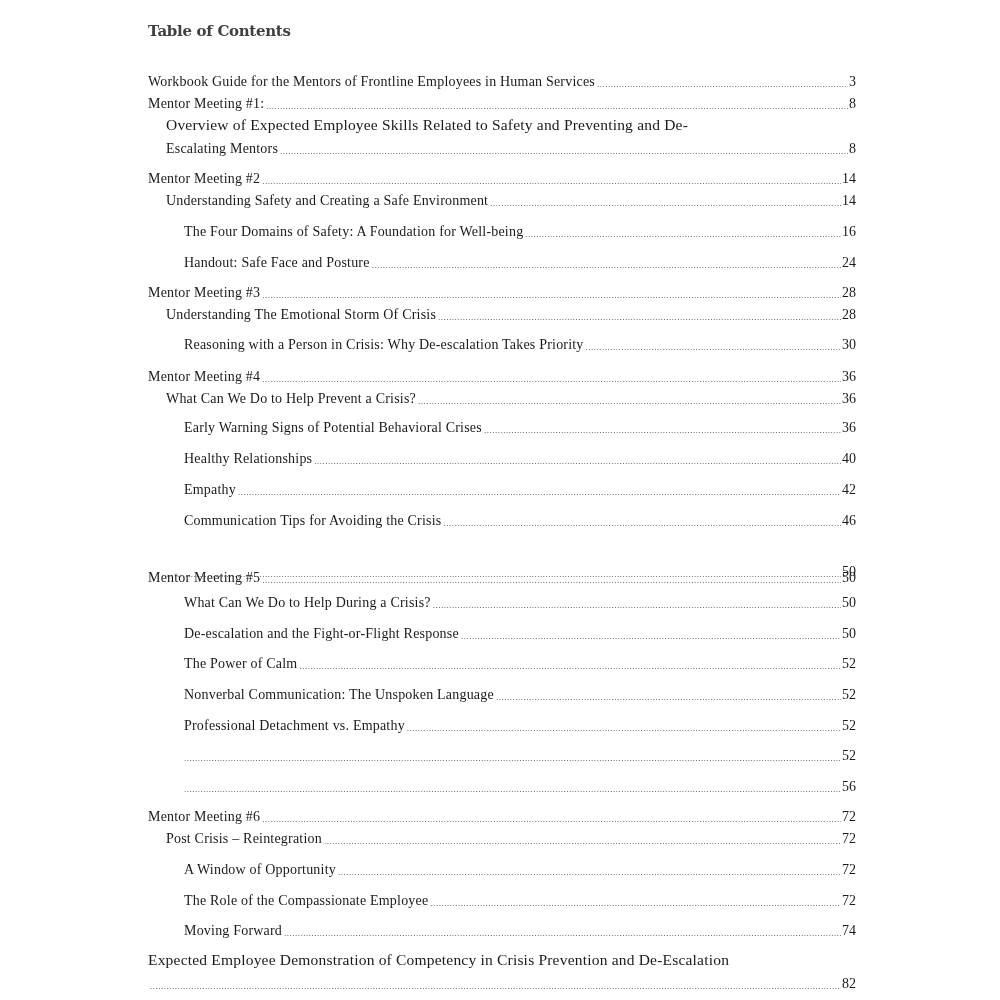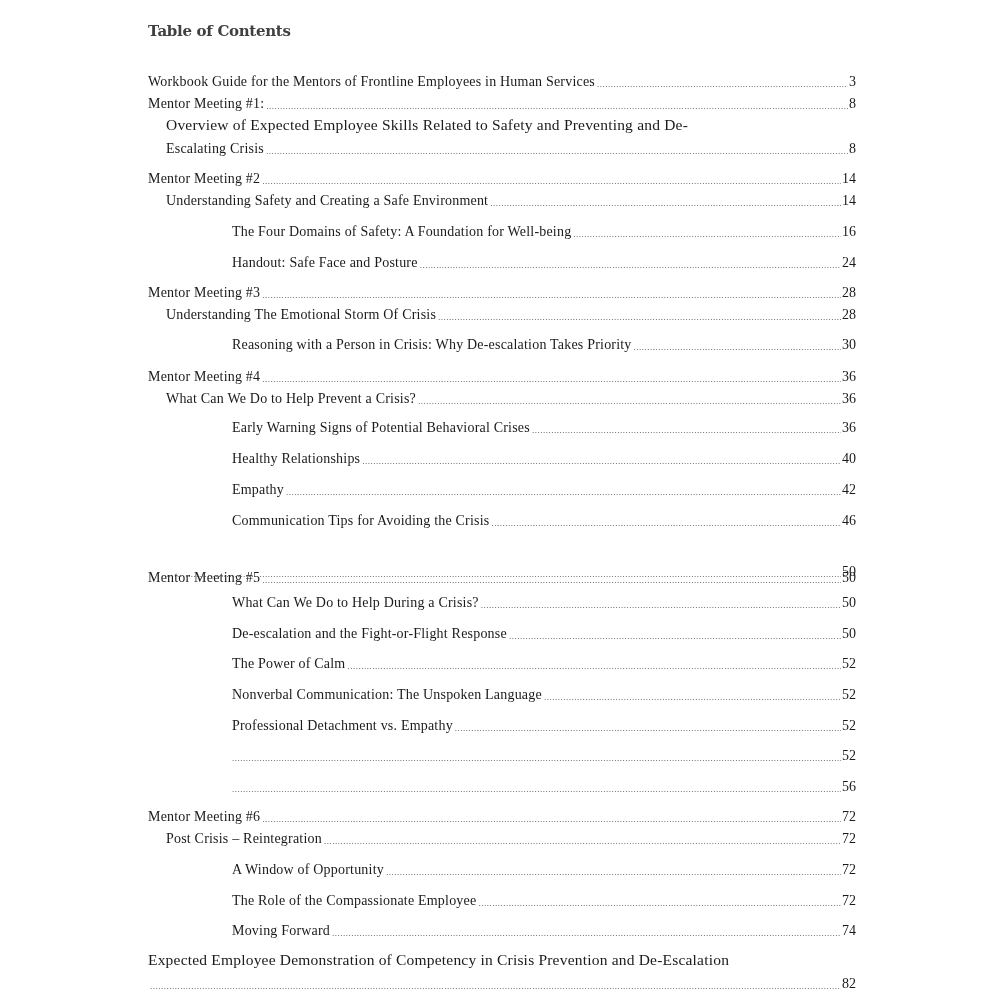--- a/index.html
+++ b/index.html
@@ -10,21 +10,21 @@
   .row { position:absolute; right:144px; height:22px; display:flex; align-items:flex-end;
          font-size:14px; line-height:20px; font-family:"Liberation Serif", serif;
          transform-origin:left; }
   .row .label { white-space:nowrap; padding-right:2px; letter-spacing:0.2px; }
   .row .dots { flex:1; overflow:hidden; white-space:nowrap; height:16px; position:relative; }
   .row .dots::after { content:"........................................................................................................................................................................................................................................................................................................................";
                       position:absolute; left:0; bottom:-2px; font-size:9px; letter-spacing:0.5px; color:#333; }
   .row .page { white-space:nowrap; padding-left:1px; }
   .l1 { left:148px; }
   .l2 { left:166px; }
-  .l3 { left:184px;margin-left:48px; }
+  .l3 { left:184px; }
   .wrap-first { position:absolute; left:166px; font-size:15.5px; line-height:20px;
                 font-family:"Liberation Serif", serif; white-space:nowrap; letter-spacing:0.2px; }
   .wrap-first-l1 { position:absolute; left:148px; font-size:15.5px; line-height:20px;
                 font-family:"Liberation Serif", serif; white-space:nowrap; letter-spacing:0.2px; }
 </style>
 </head>
 <body>
 
 <div>
   <div class="title">Table of Contents</div>
@@ -36,21 +36,21 @@
   </div>
 
   <div class="row l1" style="top:92px">
     <span class="label">Mentor Meeting #1:</span>
     <span class="dots"></span>
     <span class="page">8</span>
   </div>
 
   <div class="wrap-first" style="top:115px">Overview of Expected Employee Skills Related to Safety and Preventing and De-</div>
   <div class="row l2" style="top:137px">
-    <span class="label">Escalating Crisis</span>
+    <span class="label">Escalating Mentors</span>
     <span class="dots"></span>
     <span class="page">8</span>
   </div>
 
   <div class="row l1" style="top:167px">
     <span class="label">Mentor Meeting #2</span>
     <span class="dots"></span>
     <span class="page">14</span>
   </div>
 

